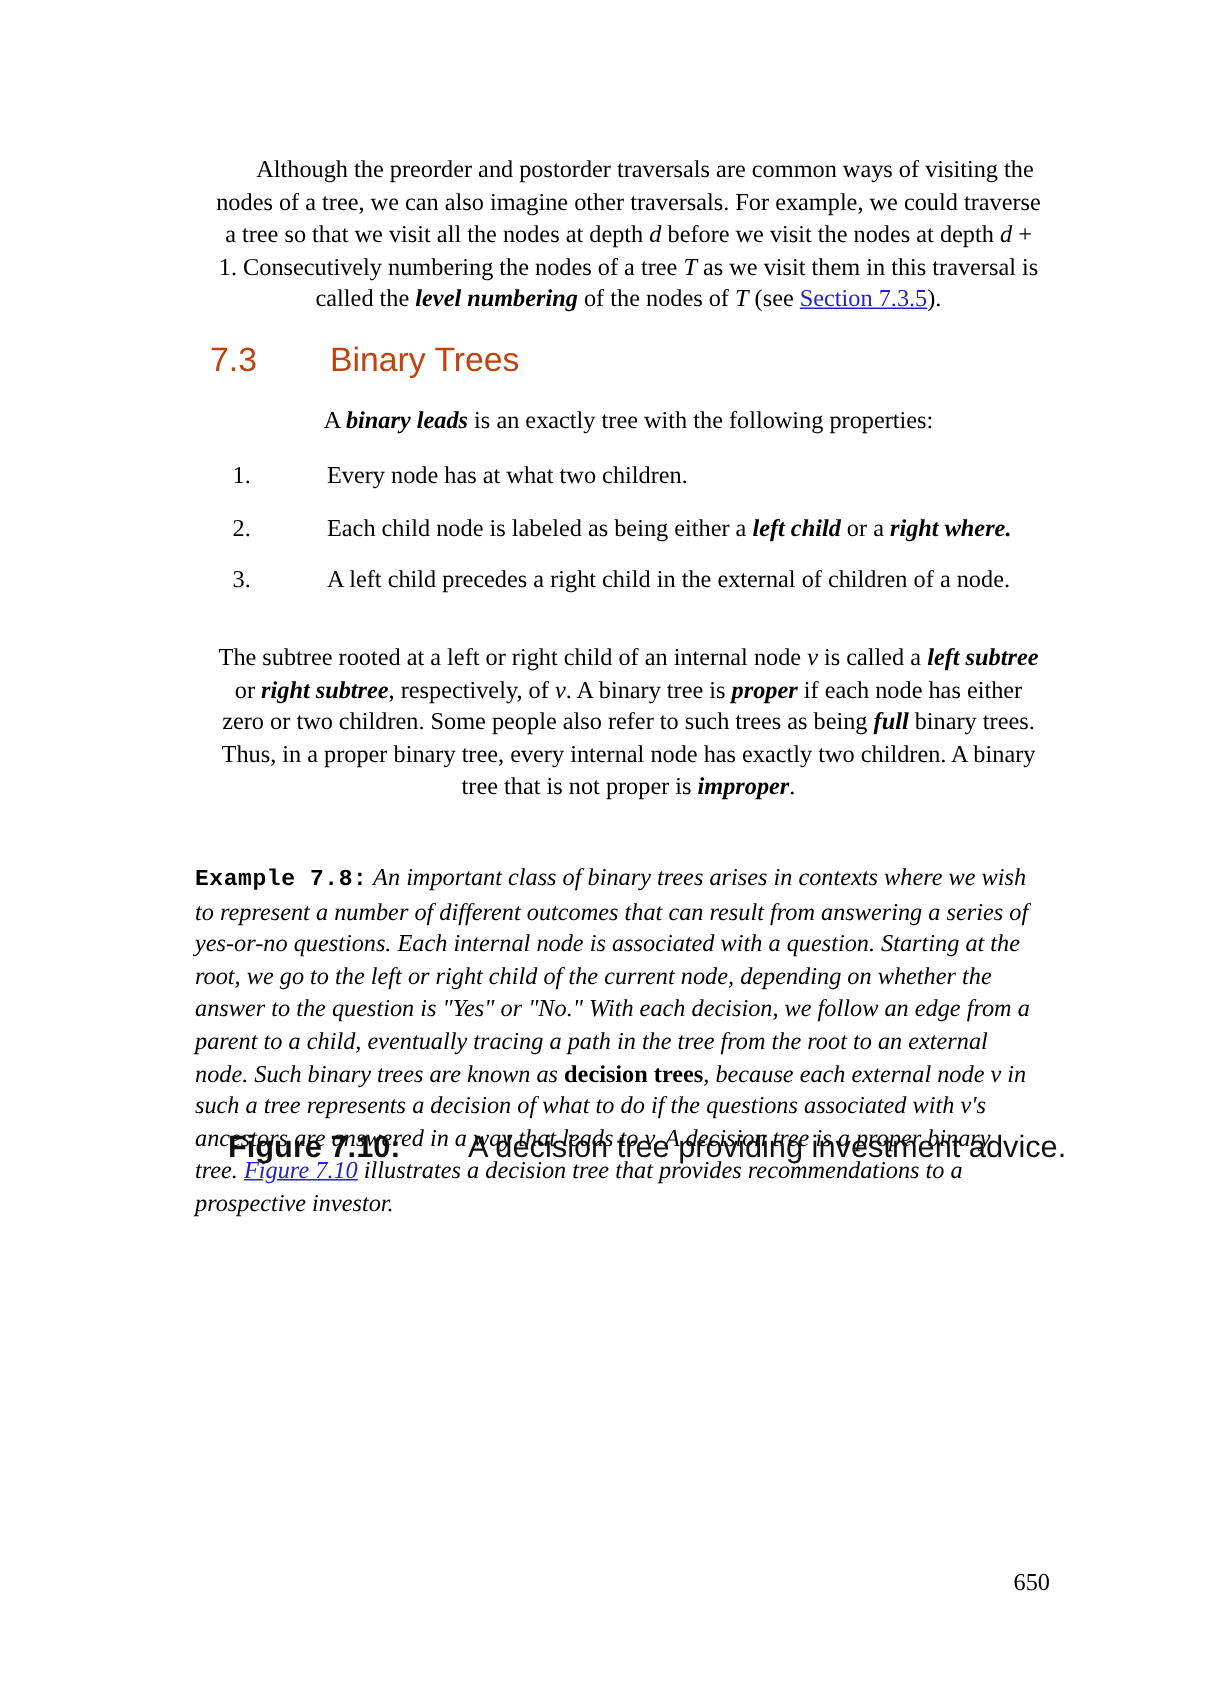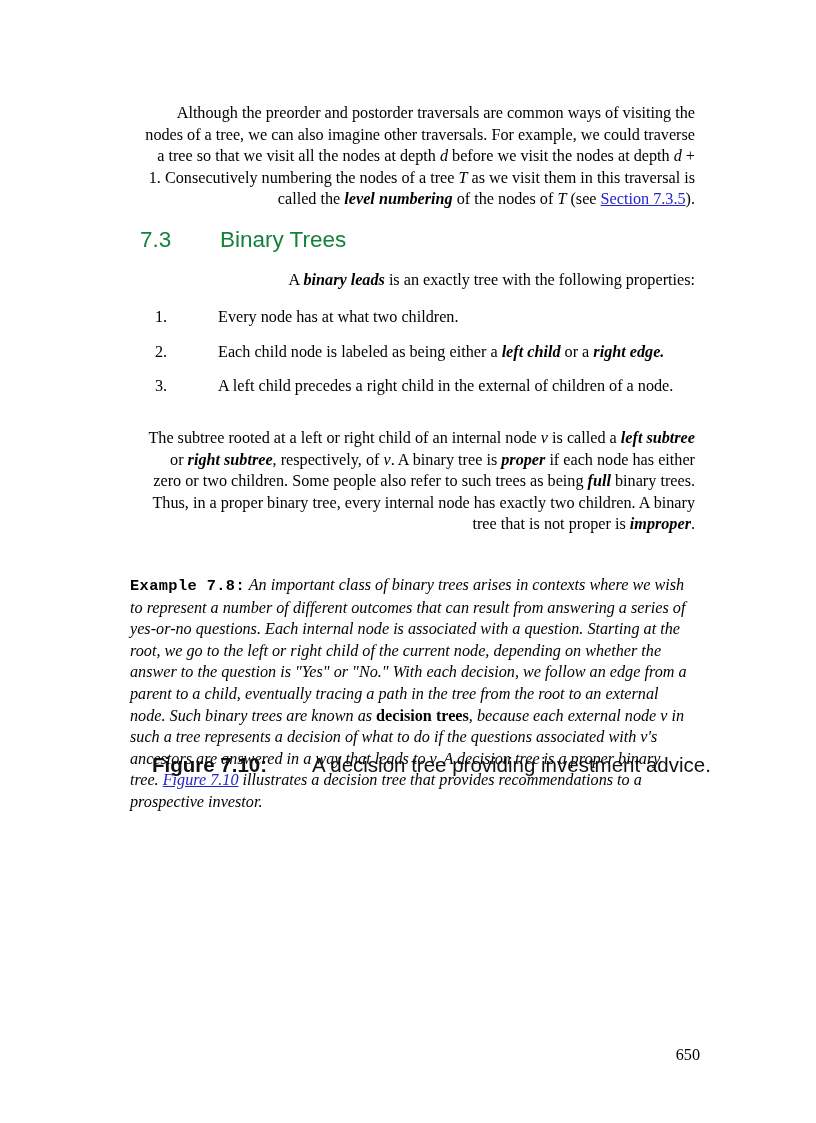--- a/index.html
+++ b/index.html
@@ -29,21 +29,21 @@
   .col {
     position: absolute;
     left: 143px;
     width: 552px;
   }
 
   p.body {
     margin: 0;
     font-size: 16.2px;
     line-height: 21.6px;
-    text-align: right;
+    text-align: center;
     color: #000;
   }
 
   .indent-first {
     text-indent: 22px;
   }
 
   b, .bi {
     font-weight: bold;
   }
@@ -61,21 +61,21 @@
 
   
   .heading {
     position: absolute;
     left: 140px;
     top: 226px;
     width: 560px;
     font-family: "Liberation Sans", "DejaVu Sans", sans-serif;
     font-size: 22.5px;
     line-height: 28px;
-    color: #15803d;
+    color: #c2410c;
     white-space: pre;
     font-weight: 400;
   }
   .heading .num {
     display: inline-block;
     width: 80px;
   }
 
   
   .numlist {
@@ -163,21 +163,21 @@
     <p class="body"><span>A </span><span class="bi">binary leads</span><span> is an exactly tree with the following properties:</span></p>
   </div>
 
   <div class="numlist" style="top:307px;">
     <div class="numrow">
       <span class="marker">1.</span>
       <span>Every node has at what two children.</span>
     </div>
     <div class="numrow">
       <span class="marker">2.</span>
-      <span>Each child node is labeled as being either a </span><span class="bi">left child</span><span> or a </span><span class="bi">right edge.</span>
+      <span>Each child node is labeled as being either a </span><span class="bi">left child</span><span> or a </span><span class="bi">right where.</span>
     </div>
     <div class="numrow">
       <span class="marker">3.</span>
       <span>A left child precedes a right child in the external of children of a node.</span>
     </div>
   </div>
 
   <div class="col" style="top:428px;">
     <p class="body"><span>The subtree rooted at a left or right child of an internal node </span><i>v</i><span> is called a </span><span class="bi">left subtree</span><span> or </span><span class="bi">right subtree</span><span>, respectively, of </span><i>v</i><span>. A binary tree is </span><span class="bi">proper</span><span> if each node has either zero or two children. Some people also refer to such trees as being </span><span class="bi">full</span><span> binary trees. Thus, in a proper binary tree, every internal node has exactly two children. A binary tree that is not proper is </span><span class="bi">improper</span><span>.</span></p>
   </div>

